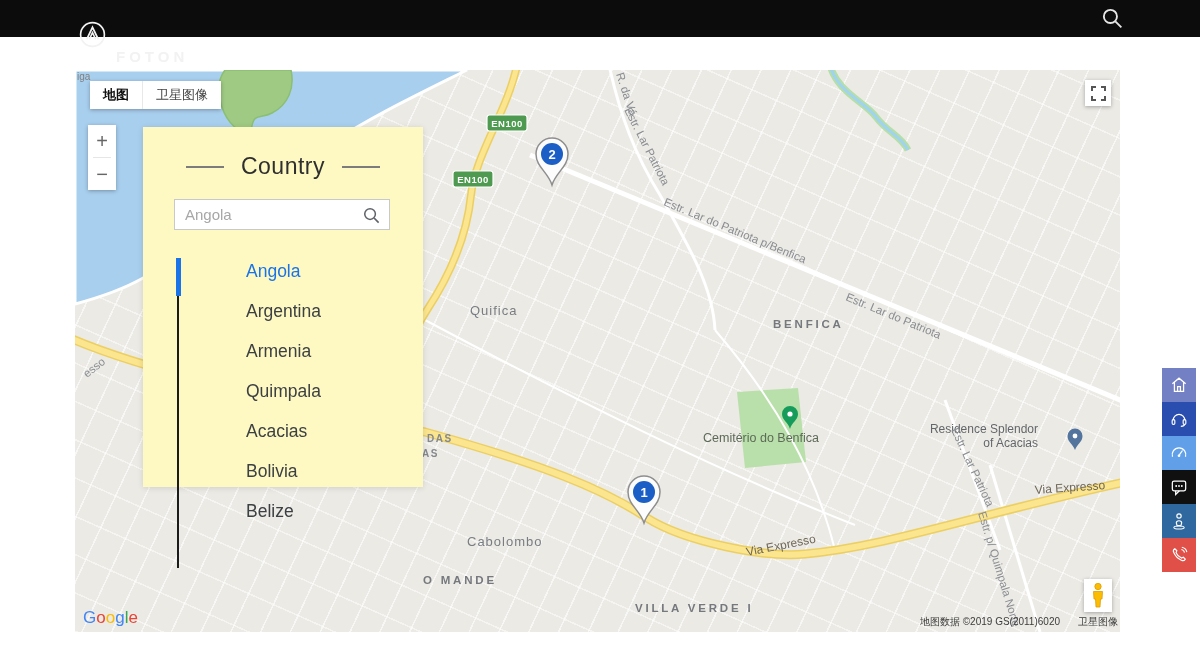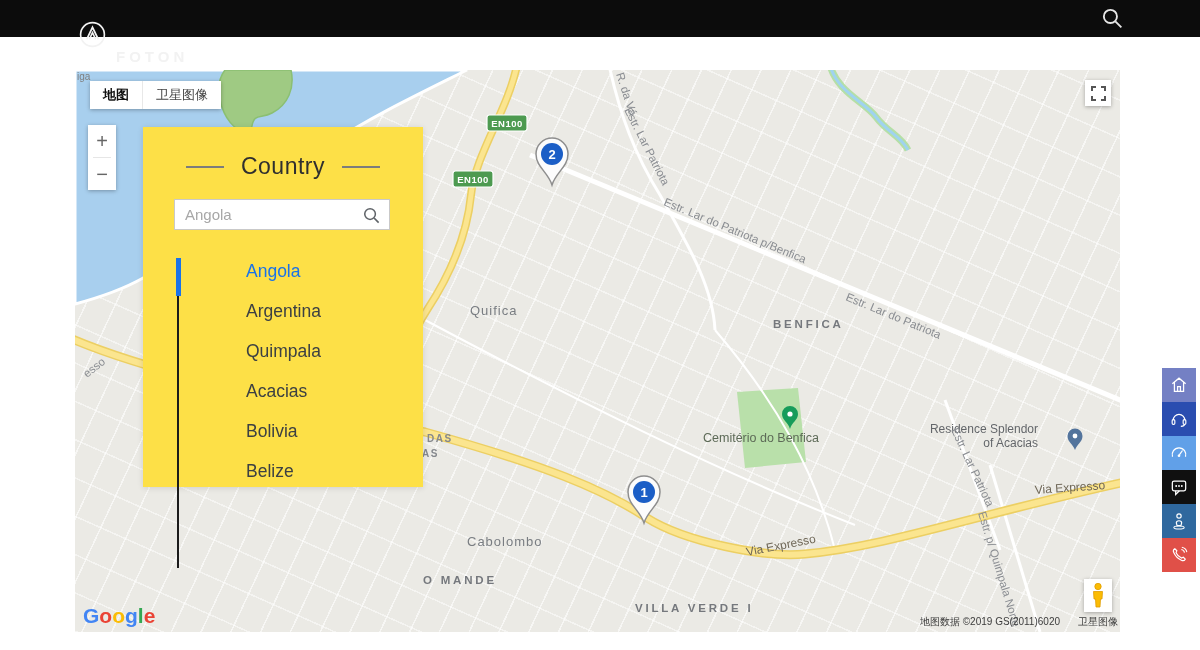--- a/index.html
+++ b/index.html
@@ -31,29 +31,29 @@
   .zoomctl { position:absolute; left:13px; top:55px; width:28px; background:#fff; box-shadow:0 1px 4px rgba(0,0,0,.3); z-index:5; }
   .zoomctl .zb { width:28px; height:32px; display:flex; align-items:center; justify-content:center; font-size:20px; color:#666; cursor:pointer; }
   .zoomctl .div { height:1px; background:#e6e6e6; margin:0 5px; }
 
   .fullscreen { position:absolute; right:9px; top:10px; width:26px; height:26px; background:#fff; box-shadow:0 1px 4px rgba(0,0,0,.3);
     display:flex; align-items:center; justify-content:center; cursor:pointer; z-index:5; }
 
   .pegman { position:absolute; right:8px; bottom:20px; width:28px; height:33px; background:#fff; box-shadow:0 1px 4px rgba(0,0,0,.3);
     display:flex; align-items:center; justify-content:center; cursor:pointer; z-index:5; }
 
-  .google-logo { position:absolute; left:8px; bottom:4px; font-size:21px; font-weight:700; letter-spacing:0; z-index:5; cursor:pointer; }
+  .google-logo { position:absolute; left:8px; bottom:4px; font-size:17px; font-weight:400; letter-spacing:0; z-index:5; cursor:pointer; }
   .google-logo span { display:inline-block; }
   .gl0,.gl3 { color:#4285F4; } .gl1,.gl5 { color:#EA4335; } .gl2 { color:#FBBC05; } .gl4 { color:#34A853; }
 
   .attrib { position:absolute; right:2px; bottom:3px; display:flex; gap:18px; font-size:10px; color:#3c3c3c; z-index:5; }
   .attrib .terms { cursor:pointer; }
 
   
-  .panel { position:absolute; left:143px; top:127px; width:280px; height:360px; background:#fde047; z-index:10;
+  .panel { position:absolute; left:143px; top:127px; width:280px; height:360px; background:#fef9c3; z-index:10;
     box-shadow:0 1px 6px rgba(0,0,0,.12); }
   .panel-title-row { display:flex; align-items:center; justify-content:center; gap:17px; margin-top:26px; }
   .panel-title-row .dash { width:38px; height:2px; background:#7c7c7c; }
   .panel-title { font-size:23px; font-weight:400; color:#2f2f2f; letter-spacing:.5px; }
   .searchbox { position:absolute; left:31px; top:72px; width:216px; height:31px; border:1px solid #c9c9c9; background:#fff; }
   .searchbox input { position:absolute; left:0; top:0; width:100%; height:100%; border:0; outline:none; padding:0 34px 0 10px;
     font-size:15px; color:#333; font-family:"Liberation Sans", sans-serif; }
   .searchbox input::placeholder { color:#a7a7a7; }
   .searchbox svg { position:absolute; right:8px; top:6px; }
   .clist { position:absolute; left:0; top:124px; width:280px; }
@@ -230,20 +230,21 @@
       </svg>
     </div>
     <div class="clist">
       <div class="rule">
         <div class="blue"></div>
         <div class="black"></div>
       </div>
       <ul>
         <li class="active">Angola</li>
         <li>Argentina</li>
+        <li>Armenia</li>
         <li>Quimpala</li>
         <li>Acacias</li>
         <li>Bolivia</li>
         <li>Belize</li>
       </ul>
     </div>
   </div>
 
   <div class="sidebtns">
     <div class="sb sb-home">

